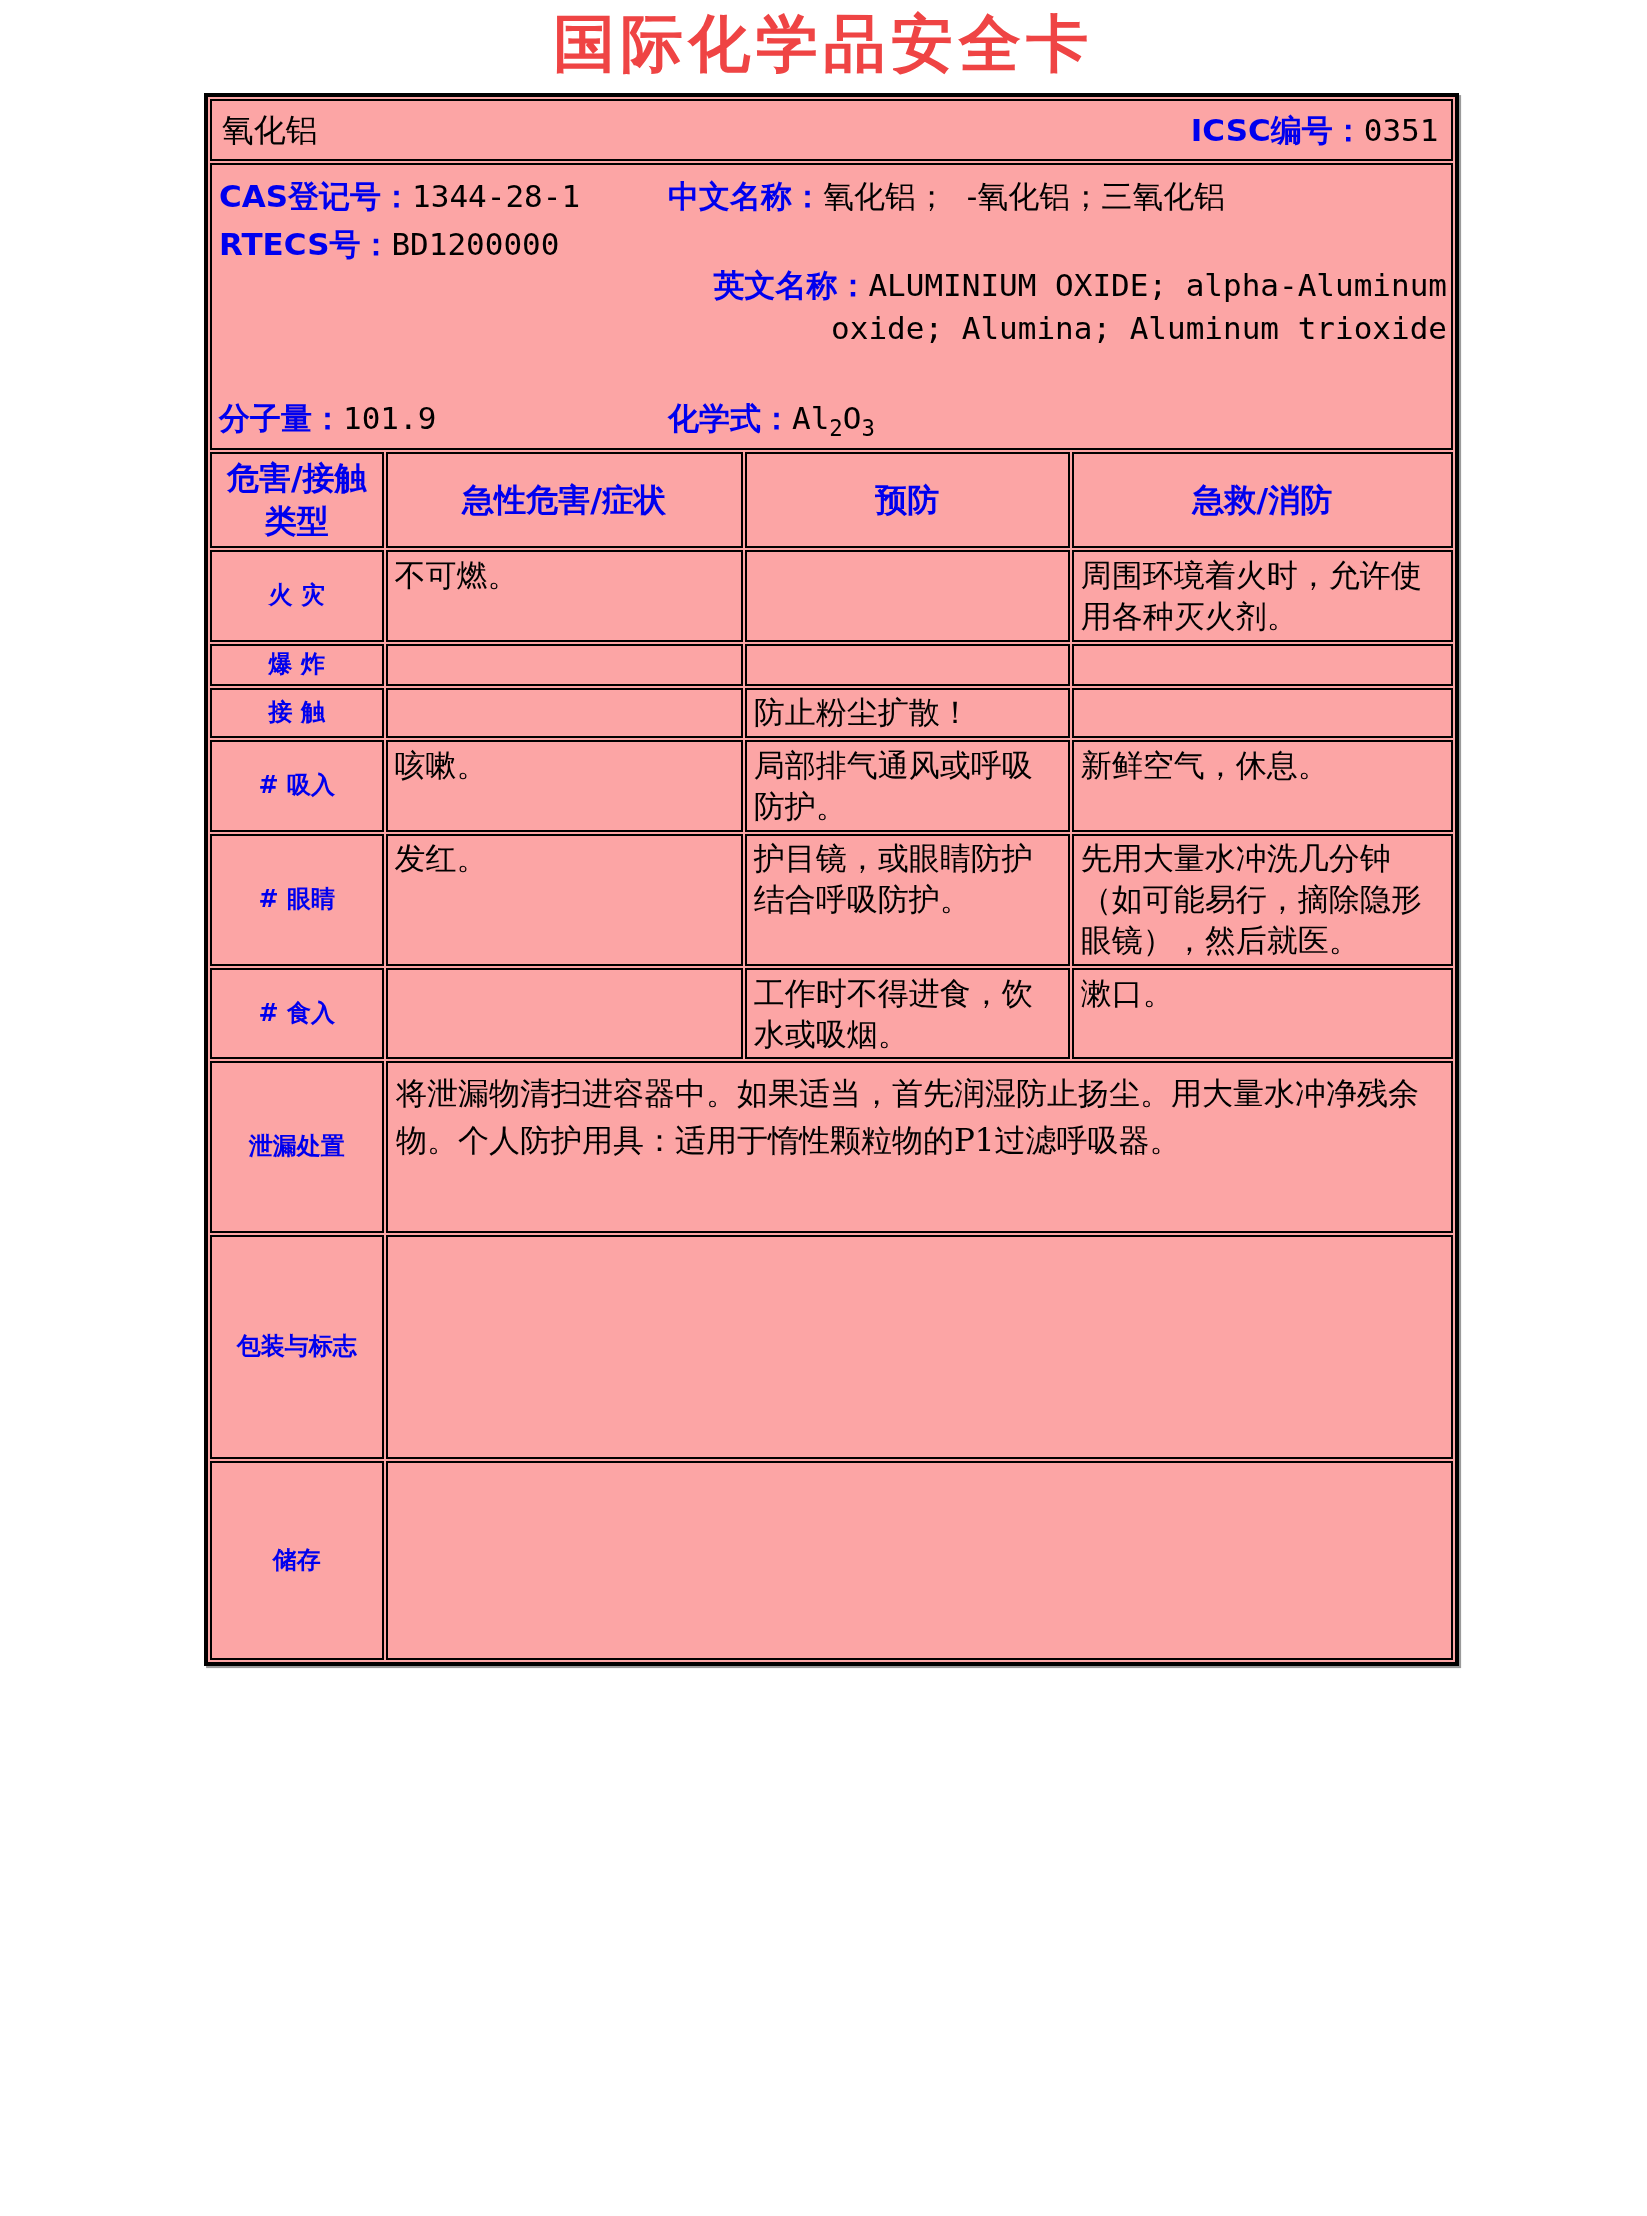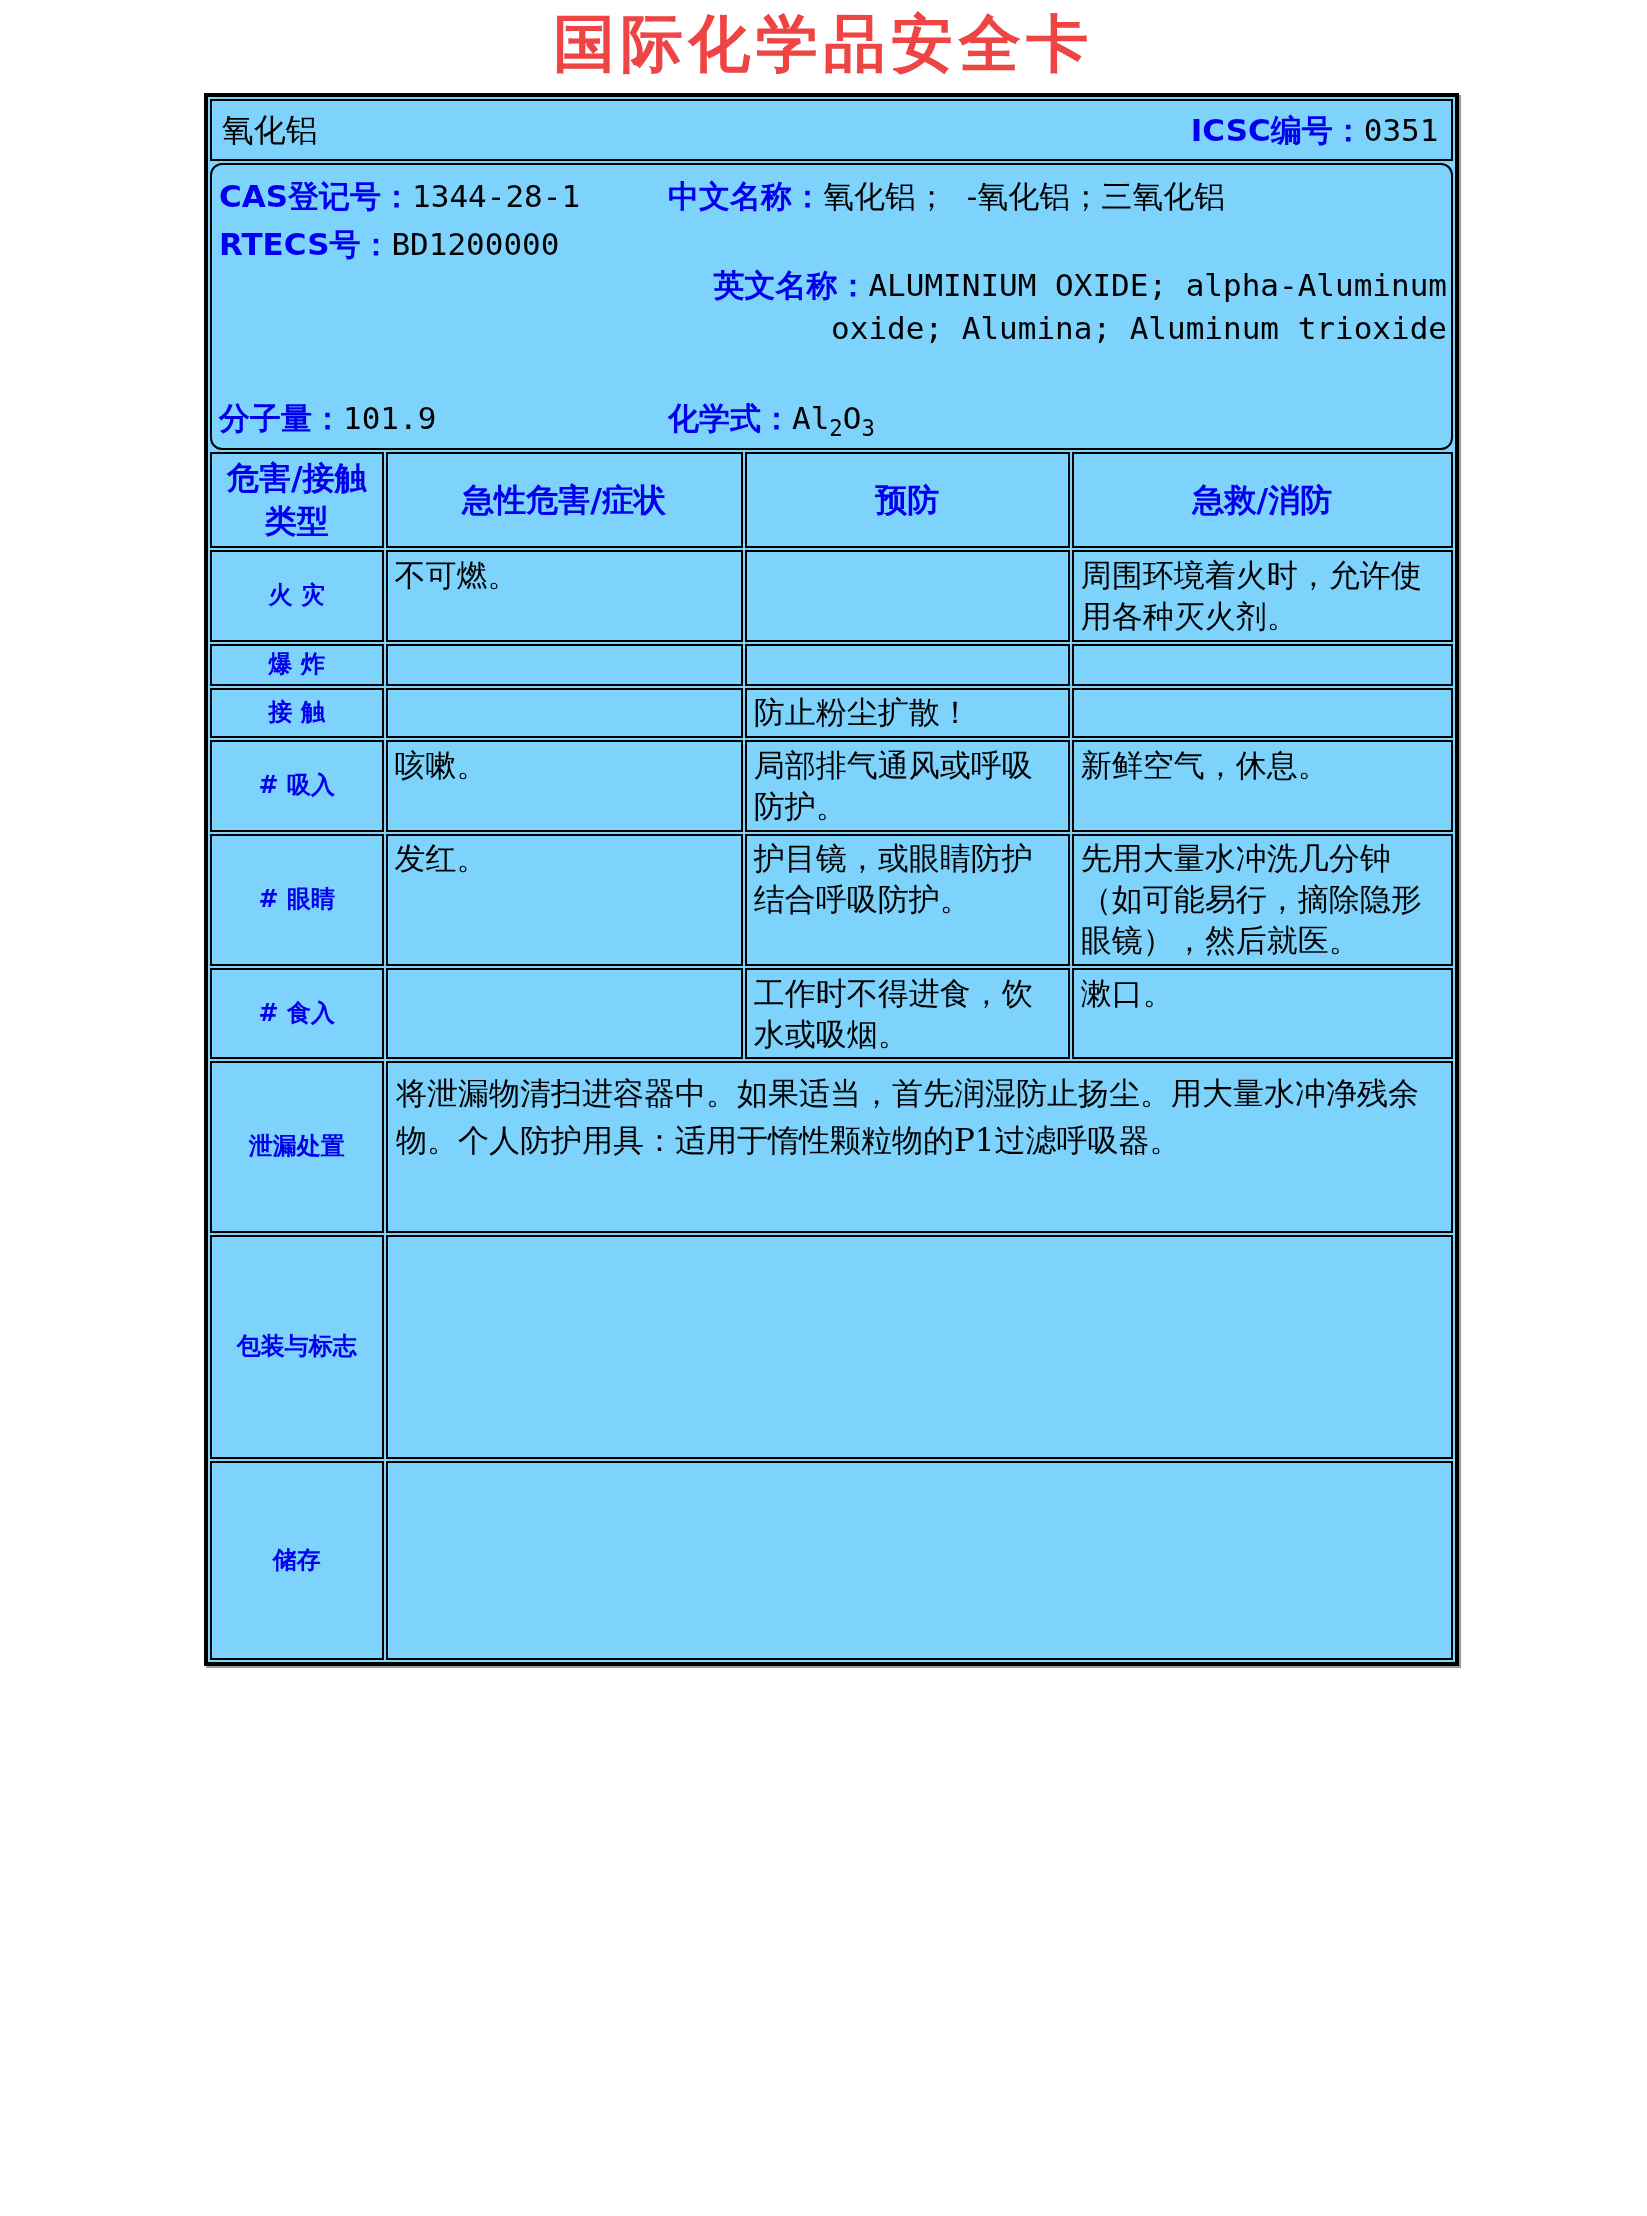--- a/index.html
+++ b/index.html
@@ -22,21 +22,21 @@
     font-family: "DejaVu Sans", sans-serif;
   }
   table.icsc-table {
     box-sizing: border-box;
     margin: 17px 0 0 204px;
     width: 1255px;
     table-layout: fixed;
     border-collapse: separate;
     border-spacing: 2.8px;
     border: 4.2px solid #000000;
-    background: #7dd3fc;
+    background: #fca5a5;
     box-shadow: 2.1px 2.1px 0 #9a9a9a;
   }
   td {
     box-sizing: border-box;
     border: 2.1px solid #000000;
     padding: 2.8px 7px;
     font-size: 31px;
     line-height: 1.32;
     vertical-align: top;
     text-align: left;
@@ -69,21 +69,21 @@
   .mono { font-family: "DejaVu Sans Mono", monospace; }
   .pre  { white-space: pre-wrap; }
   .hdr-cell { vertical-align: middle; padding: 2.8px 12.6px 2.8px 9.8px; }
   .hdr-flex {
     display: flex;
     justify-content: space-between;
     align-items: center;
     width: 100%;
   }
   .substance { font-size: 32px; font-family: "DejaVu Serif", serif; }
-  .id-cell { position: relative; padding: 0; border-radius: 12px; }
+  .id-cell { position: relative; padding: 0; }
   .abs { position: absolute; }
   .en-block { width: 779px; line-height: 1.38; }
   .section-cell { padding: 7px 8.4px; line-height: 1.5; }
   sub { font-size: 0.72em; }
 </style>
 </head>
 <body>
 
 <h1 class="page-title">国际化学品安全卡</h1>
 

